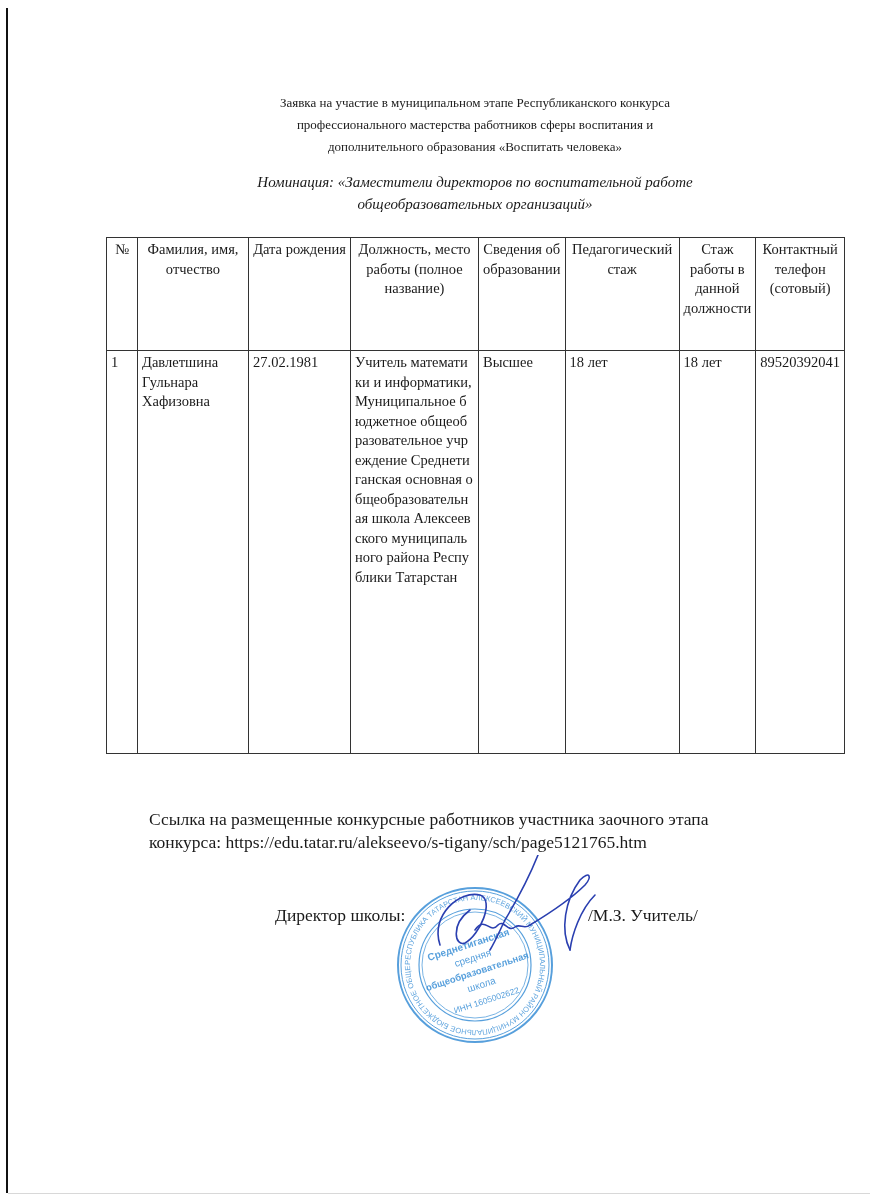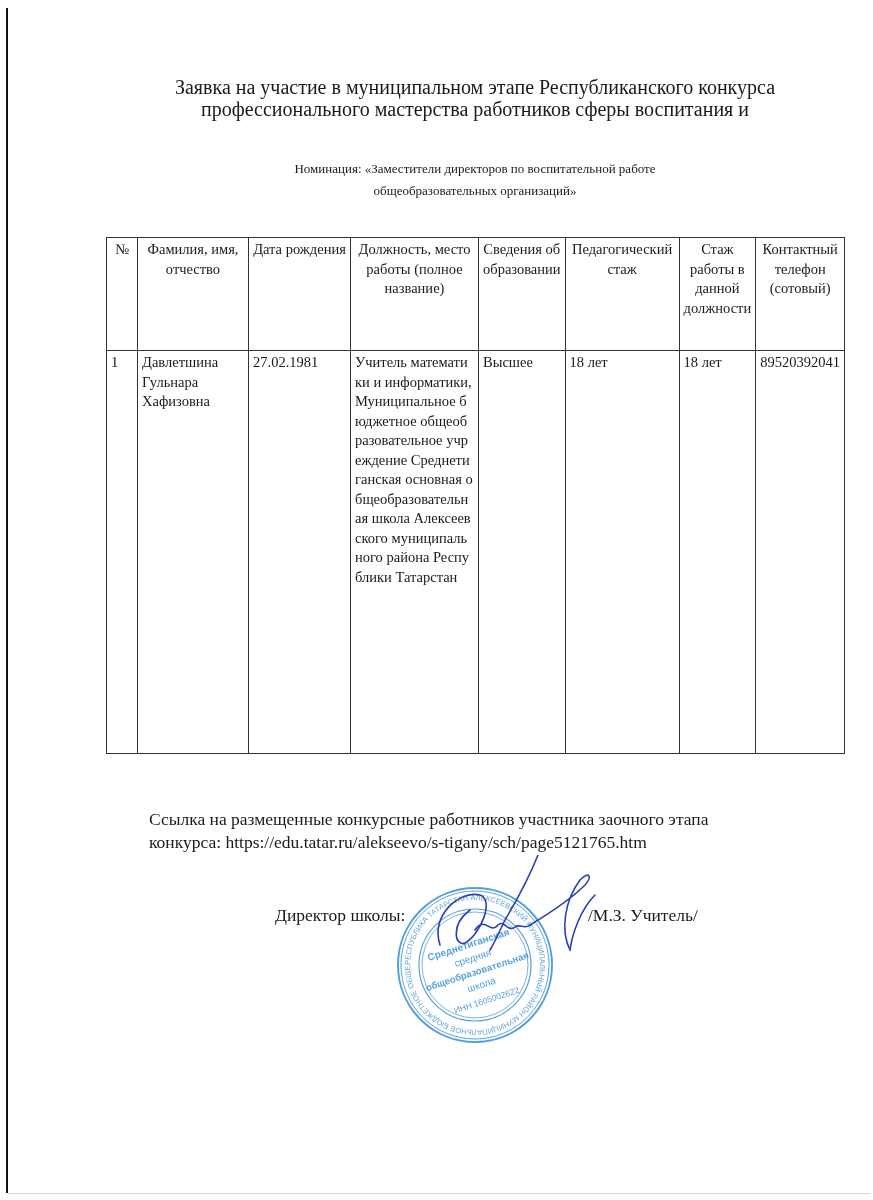--- a/index.html
+++ b/index.html
@@ -2,22 +2,22 @@
 <html><head>
 <meta charset="utf-8">
 <style>
   html, body { margin: 0; padding: 0; }
   body {
     width: 873px; height: 1200px; background: #ffffff; position: relative;
     overflow: hidden; font-family: "Liberation Serif", "DejaVu Serif", serif; color: #1a1a1a;
   }
   .page-edge-left { position: absolute; left: 6px; top: 8px; width: 2px; height: 1185px; background: #111; }
   .page-edge-bottom { position: absolute; left: 8px; top: 1193px; width: 862px; height: 1px; background: #d8d8d8; }
-  .title-block { position: absolute; left: 150px; top: 76px; width: 650px; text-align: center; font-size: 20px; line-height: 22px; }
-  .nomination { position: absolute; left: 150px; top: 158px; width: 650px; text-align: center; font-size: 13px; line-height: 22px; }
+  .title-block { position: absolute; left: 150px; top: 92px; width: 650px; text-align: center; font-size: 13px; line-height: 22px; }
+  .nomination { position: absolute; left: 150px; top: 171px; width: 650px; text-align: center; font-size: 15px; line-height: 22px; font-style: italic; }
   table.app {
     position: absolute; left: 106px; top: 237px; border-collapse: collapse;
     font-size: 14.5px; line-height: 19.5px; table-layout: fixed;
   }
   table.app td, table.app th { border: 1px solid #333; vertical-align: top; padding: 2px 4px; font-weight: normal; }
   table.app th { text-align: center; height: 108px; }
   table.app td { height: 398px; }
   .c-num { width: 22px; }
   .c-name { width: 102px; }
   .c-date { width: 93px; }
@@ -37,20 +37,21 @@
 </style>
 </head>
 <body>
 
 <div class="page-edge-left"></div>
 <div class="page-edge-bottom"></div>
 
 <div class="title-block">
   <div>Заявка на участие в муниципальном этапе Республиканского конкурса</div>
   <div>профессионального мастерства работников сферы воспитания и</div>
+  <div>дополнительного образования «Воспитать человека»</div>
 </div>
 
 <div class="nomination">
   <div>Номинация: «Заместители директоров по воспитательной работе</div>
   <div>общеобразовательных организаций»</div>
 </div>
 
 <table class="app">
   <tbody>
       <tr>

